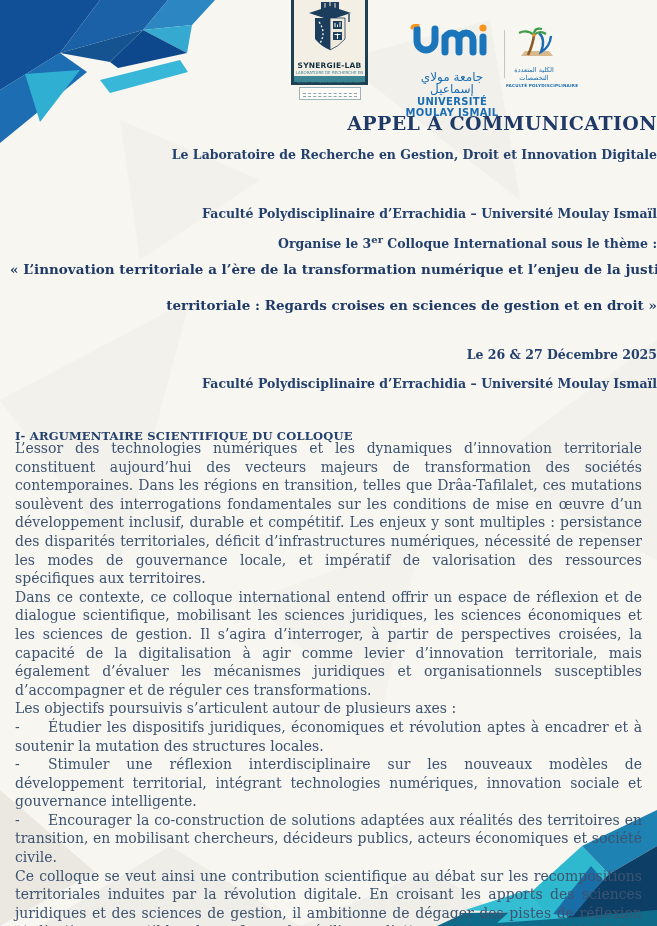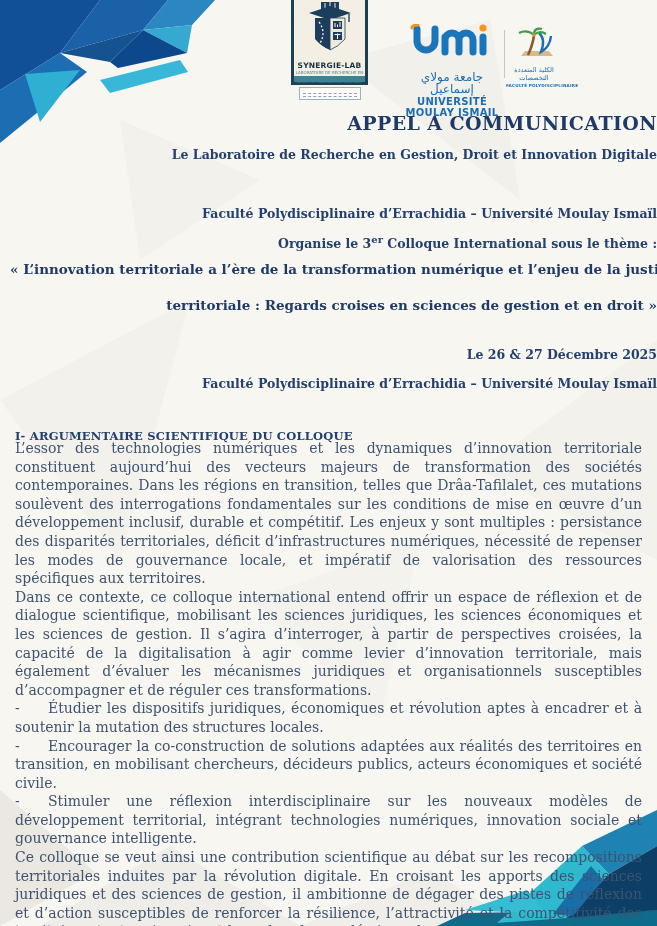--- a/index.html
+++ b/index.html
@@ -162,19 +162,20 @@
   <div class="abs z2 centered theme theme1">« L’innovation territoriale a l’ère de la transformation numérique et l’enjeu de la justice</div>
   <div class="abs z2 centered theme theme2">territoriale : Regards croises en sciences de gestion et en droit »</div>
   <div class="abs z2 centered h-sub h-date">Le 26 &amp; 27 Décembre 2025</div>
   <div class="abs z2 centered h-sub h-venue">Faculté Polydisciplinaire d’Errachidia – Université Moulay Ismaïl</div>
 
   <div class="abs z2 section-title">I- ARGUMENTAIRE SCIENTIFIQUE DU COLLOQUE</div>
 
   <div class="abs z2 body-text">
     <p>L’essor des technologies numériques et les dynamiques d’innovation territoriale constituent aujourd’hui des vecteurs majeurs de transformation des sociétés contemporaines. Dans les régions en transition, telles que Drâa-Tafilalet, ces mutations soulèvent des interrogations fondamentales sur les conditions de mise en œuvre d’un développement inclusif, durable et compétitif. Les enjeux y sont multiples : persistance des disparités territoriales, déficit d’infrastructures numériques, nécessité de repenser les modes de gouvernance locale, et impératif de valorisation des ressources spécifiques aux territoires.</p>
     <p>Dans ce contexte, ce colloque international entend offrir un espace de réflexion et de dialogue scientifique, mobilisant les sciences juridiques, les sciences économiques et les sciences de gestion. Il s’agira d’interroger, à partir de perspectives croisées, la capacité de la digitalisation à agir comme levier d’innovation territoriale, mais également d’évaluer les mécanismes juridiques et organisationnels susceptibles d’accompagner et de réguler ces transformations.</p>
+    <p>Les objectifs poursuivis s’articulent autour de plusieurs axes :</p>
     <p><span class="bullet-dash">-</span><span>Étudier les dispositifs juridiques, économiques et révolution aptes à encadrer et à soutenir la mutation des structures locales.</span></p>
+    <p><span class="bullet-dash">-</span><span>Stimuler une réflexion interdisciplinaire sur les nouveaux modèles de développement territorial, intégrant technologies numériques, innovation sociale et gouvernance intelligente.</span></p>
     <p><span class="bullet-dash">-</span><span>Encourager la co-construction de solutions adaptées aux réalités des territoires en transition, en mobilisant chercheurs, décideurs publics, acteurs économiques et société civile.</span></p>
-    <p><span class="bullet-dash">-</span><span>Stimuler une réflexion interdisciplinaire sur les nouveaux modèles de développement territorial, intégrant technologies numériques, innovation sociale et gouvernance intelligente.</span></p>
     <p>Ce colloque se veut ainsi une contribution scientifique au débat sur les recompositions territoriales induites par la révolution digitale. En croisant les apports des sciences juridiques et des sciences de gestion, il ambitionne de dégager des pistes de réflexion et d’action susceptibles de renforcer la résilience, l’attractivité et la compétitivité des territoires, tout en inscrivant la recherche académique dans une perspective de service au développement régional.</p>
   </div>
 
 </div>
 
 </body></html>

